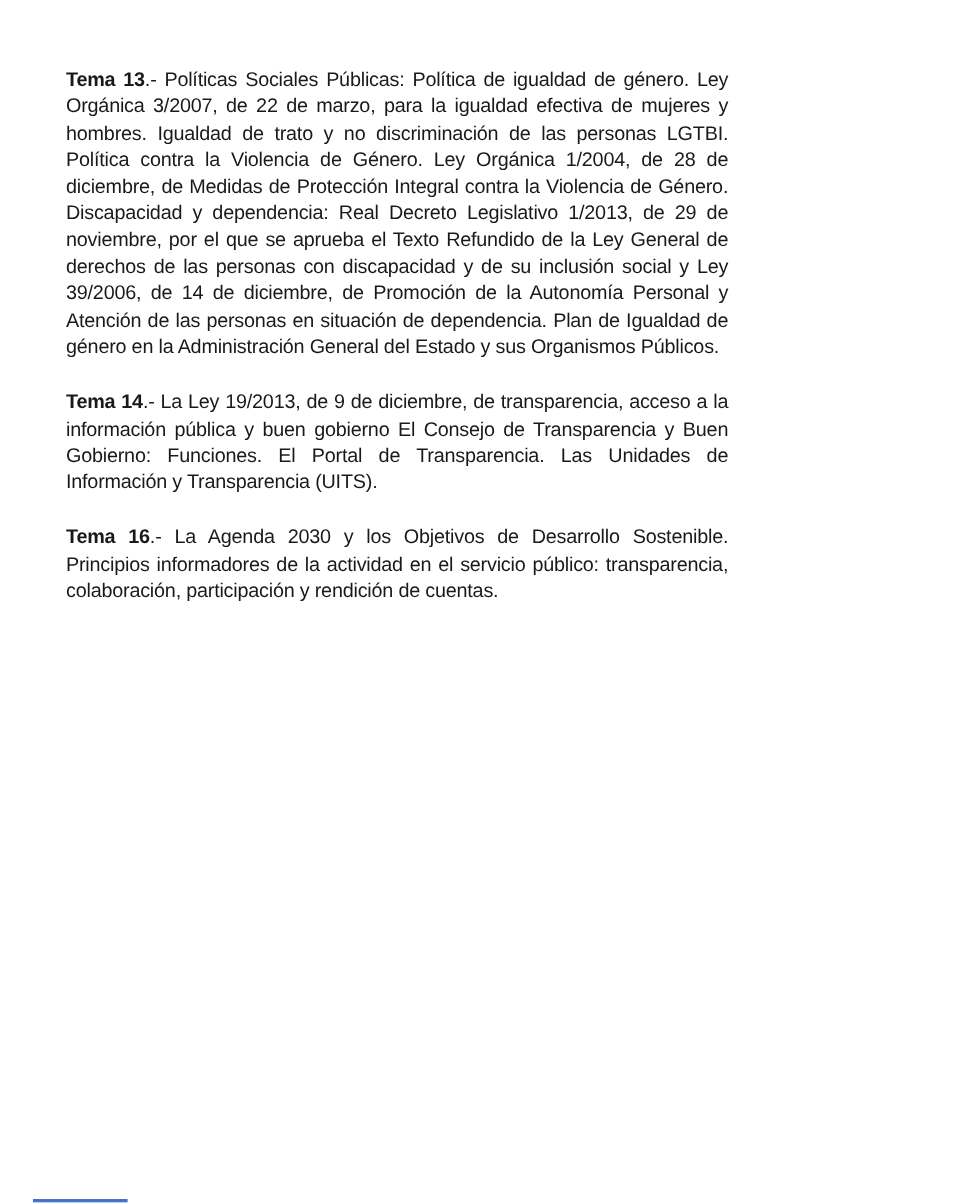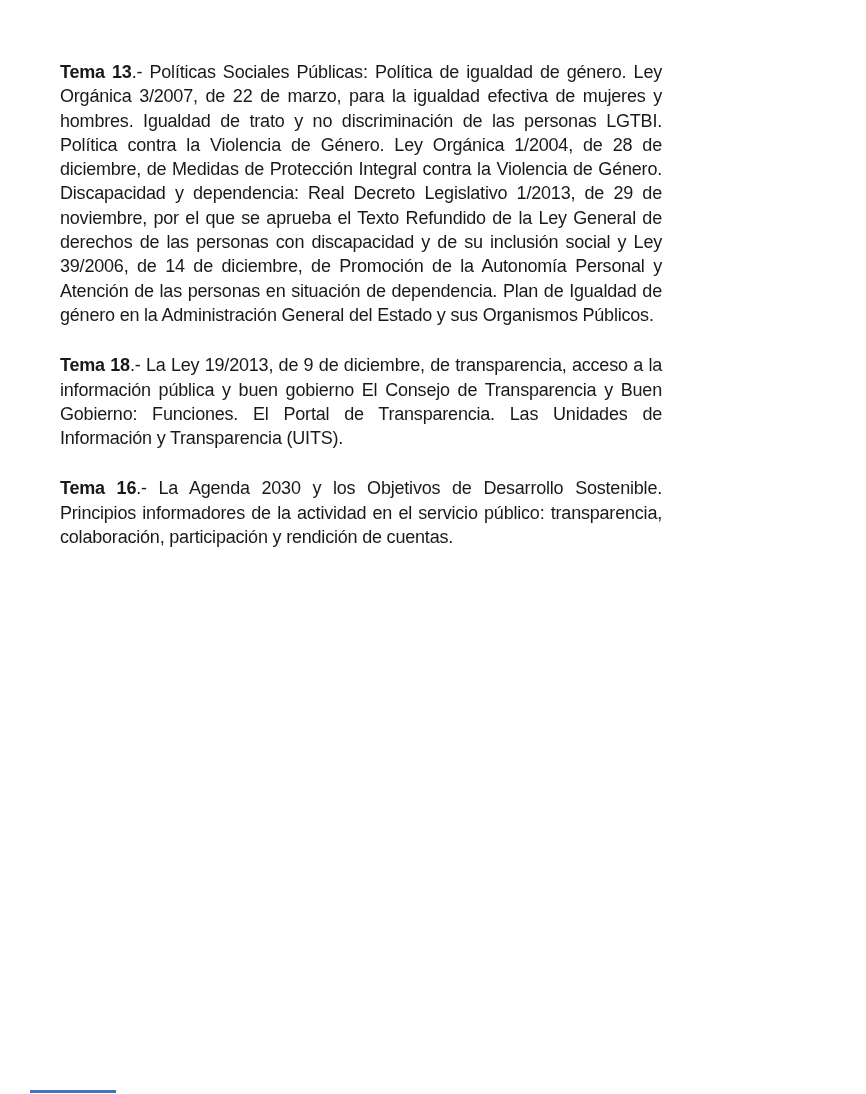--- a/index.html
+++ b/index.html
@@ -46,21 +46,21 @@
 <body>
 
 <div class="page" style="background: rgb(255, 255, 255); color: rgb(25, 25, 25);">
   <div class="content">
 
     <p class="para">
       <span class="tema-label">Tema 13</span><span>.- </span><span>Políticas Sociales Públicas: Política de igualdad de género. Ley Orgánica 3/2007, de 22 de marzo, para la igualdad efectiva de mujeres y hombres. Igualdad de trato y no discriminación de las personas LGTBI. Política contra la Violencia de Género. Ley Orgánica 1/2004, de 28 de diciembre, de Medidas de Protección Integral contra la Violencia de Género. Discapacidad y dependencia: Real Decreto Legislativo 1/2013, de 29 de noviembre, por el que se aprueba el Texto Refundido de la Ley General de derechos de las personas con discapacidad y de su inclusión social y Ley 39/2006, de 14 de diciembre, de Promoción de la Autonomía Personal y Atención de las personas en situación de dependencia. Plan de Igualdad de género en la Administración General del Estado y sus Organismos Públicos.</span>
     </p>
 
     <p class="para">
-      <span class="tema-label">Tema 18</span><span>.- </span><span>La Ley 19/2013, de 9 de diciembre, de transparencia, acceso a la información pública y buen gobierno El Consejo de Transparencia y Buen Gobierno: Funciones. El Portal de Transparencia. Las Unidades de Información y Transparencia (UITS).</span>
+      <span class="tema-label">Tema 14</span><span>.- </span><span>La Ley 19/2013, de 9 de diciembre, de transparencia, acceso a la información pública y buen gobierno El Consejo de Transparencia y Buen Gobierno: Funciones. El Portal de Transparencia. Las Unidades de Información y Transparencia (UITS).</span>
     </p>
 
     <p class="para">
       <span class="tema-label">Tema 16</span><span>.- </span><span>La Agenda 2030 y los Objetivos de Desarrollo Sostenible. Principios informadores de la actividad en el servicio público: transparencia, colaboración, participación y rendición de cuentas.</span>
     </p>
 
   </div>
 
   <div class="footer-accent" style="background: rgb(68, 114, 196);"></div>
 </div>

